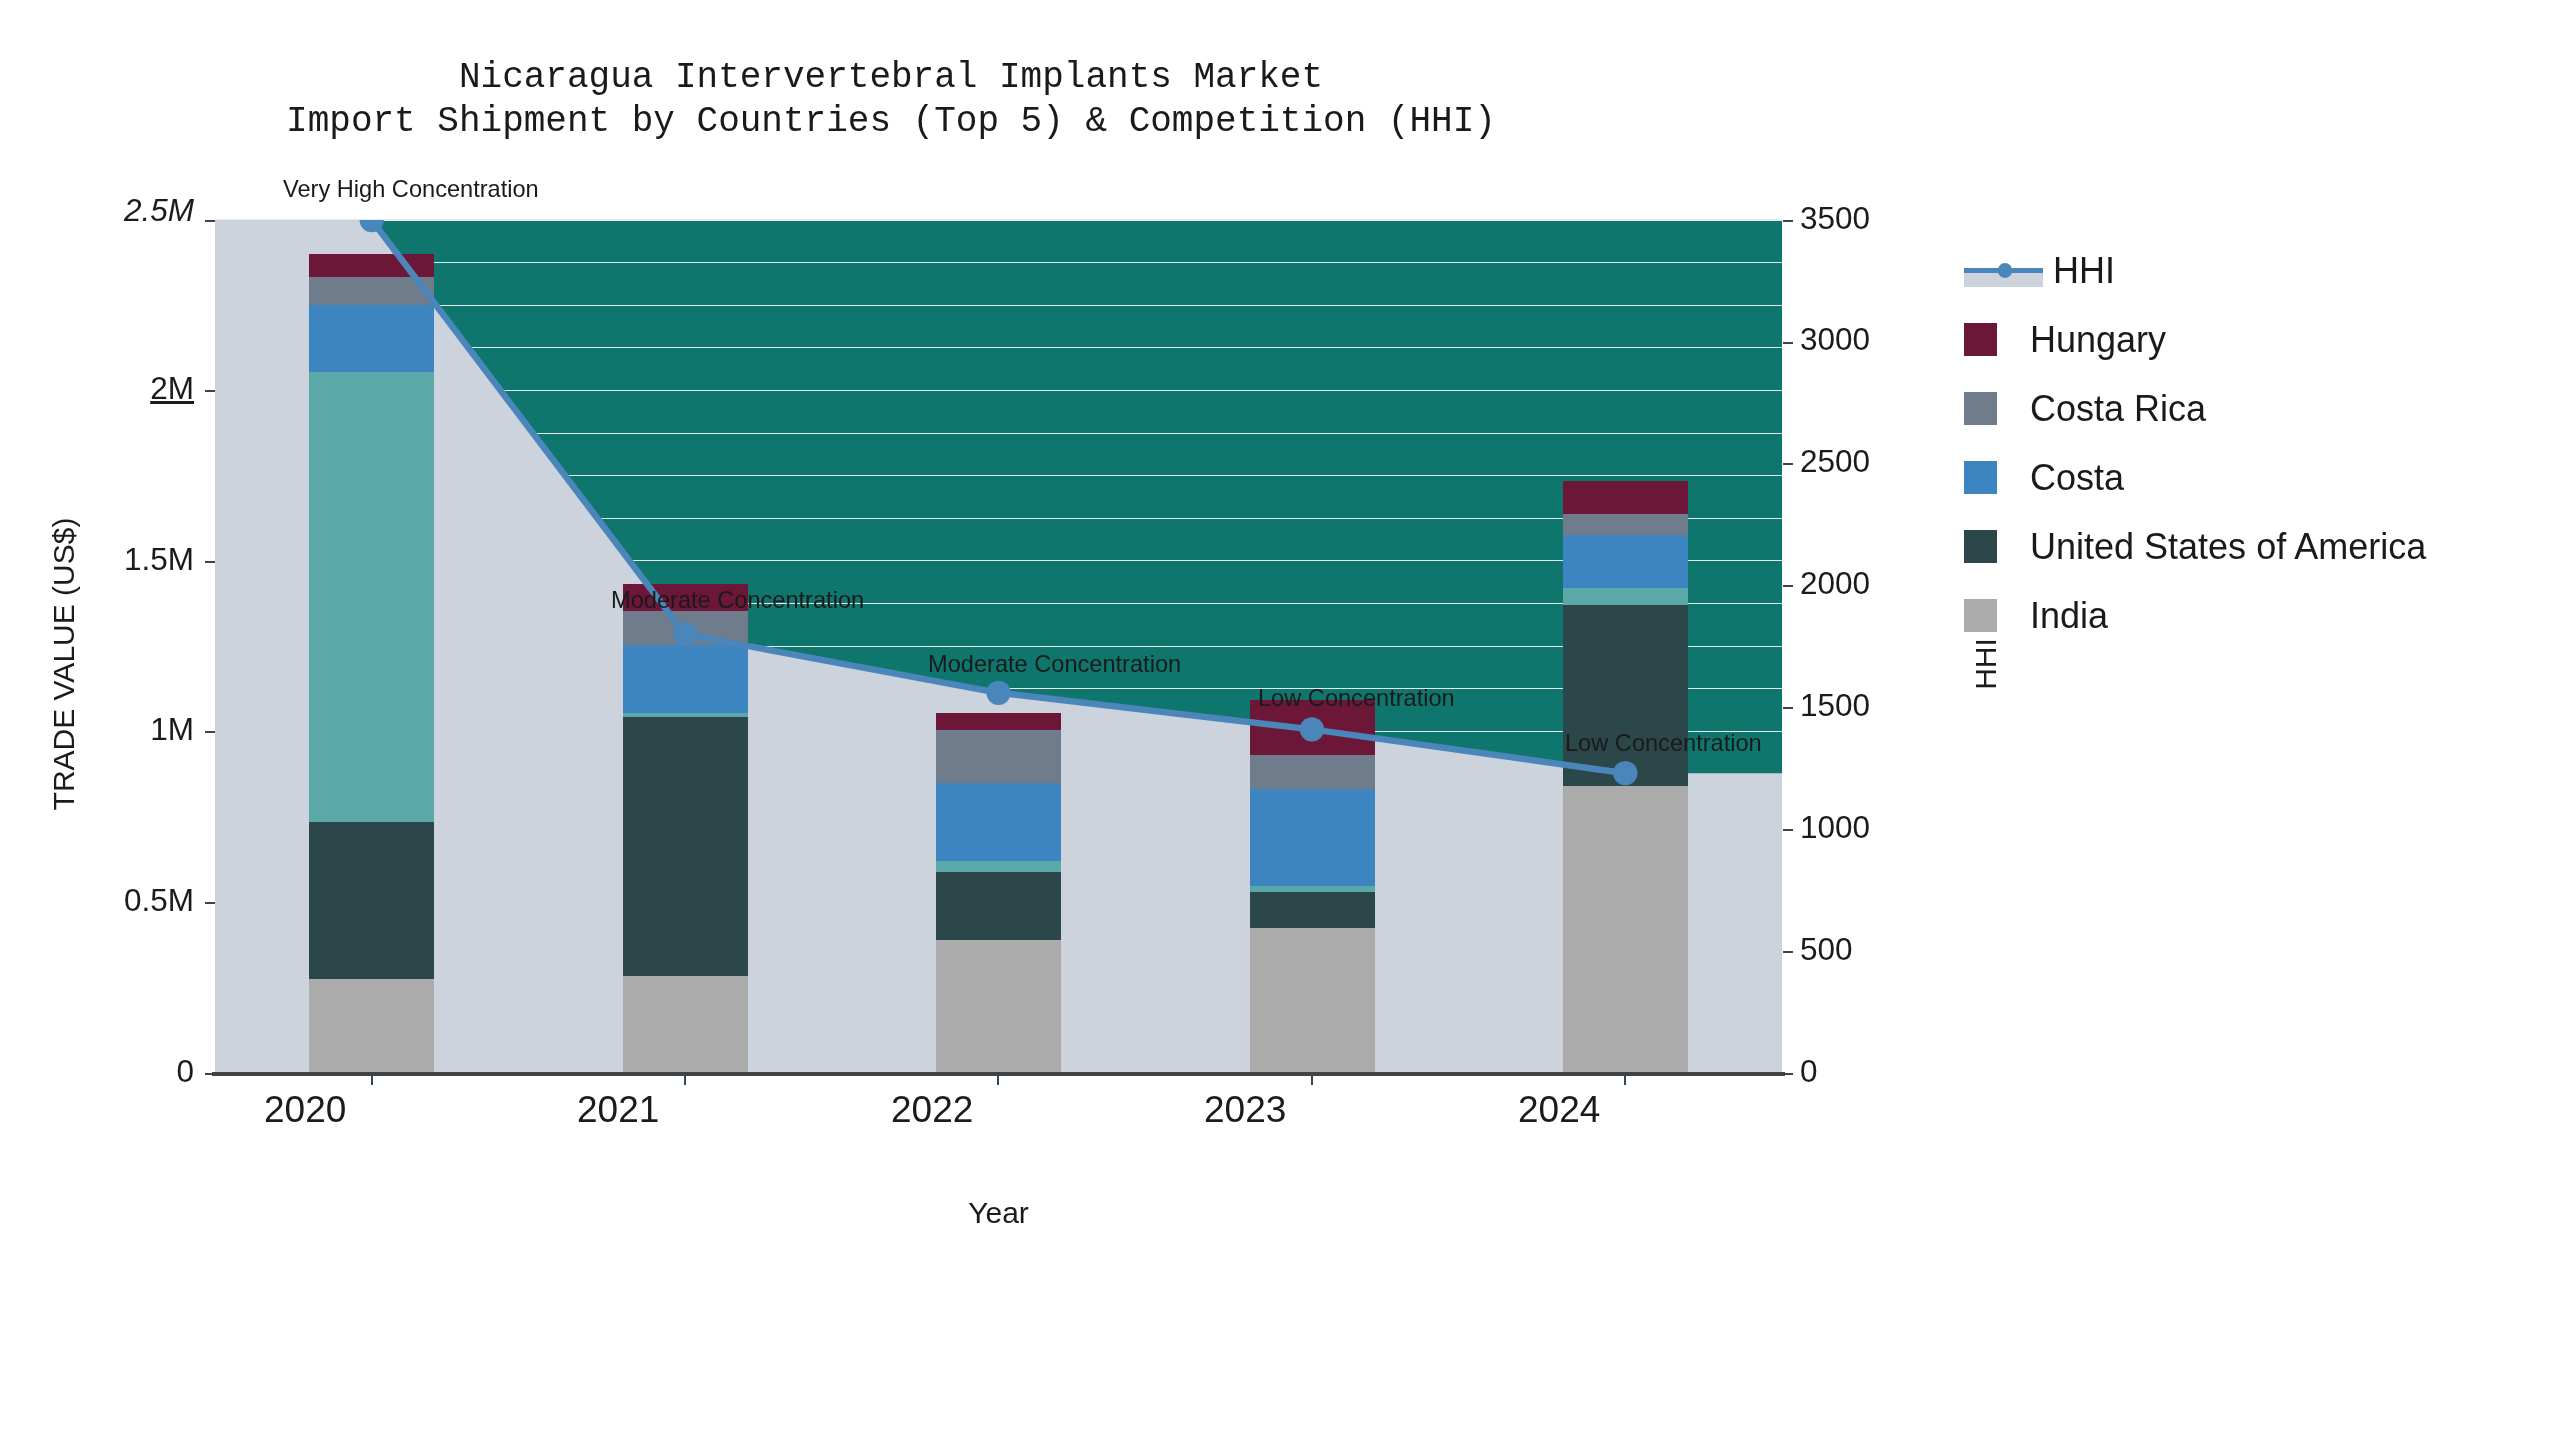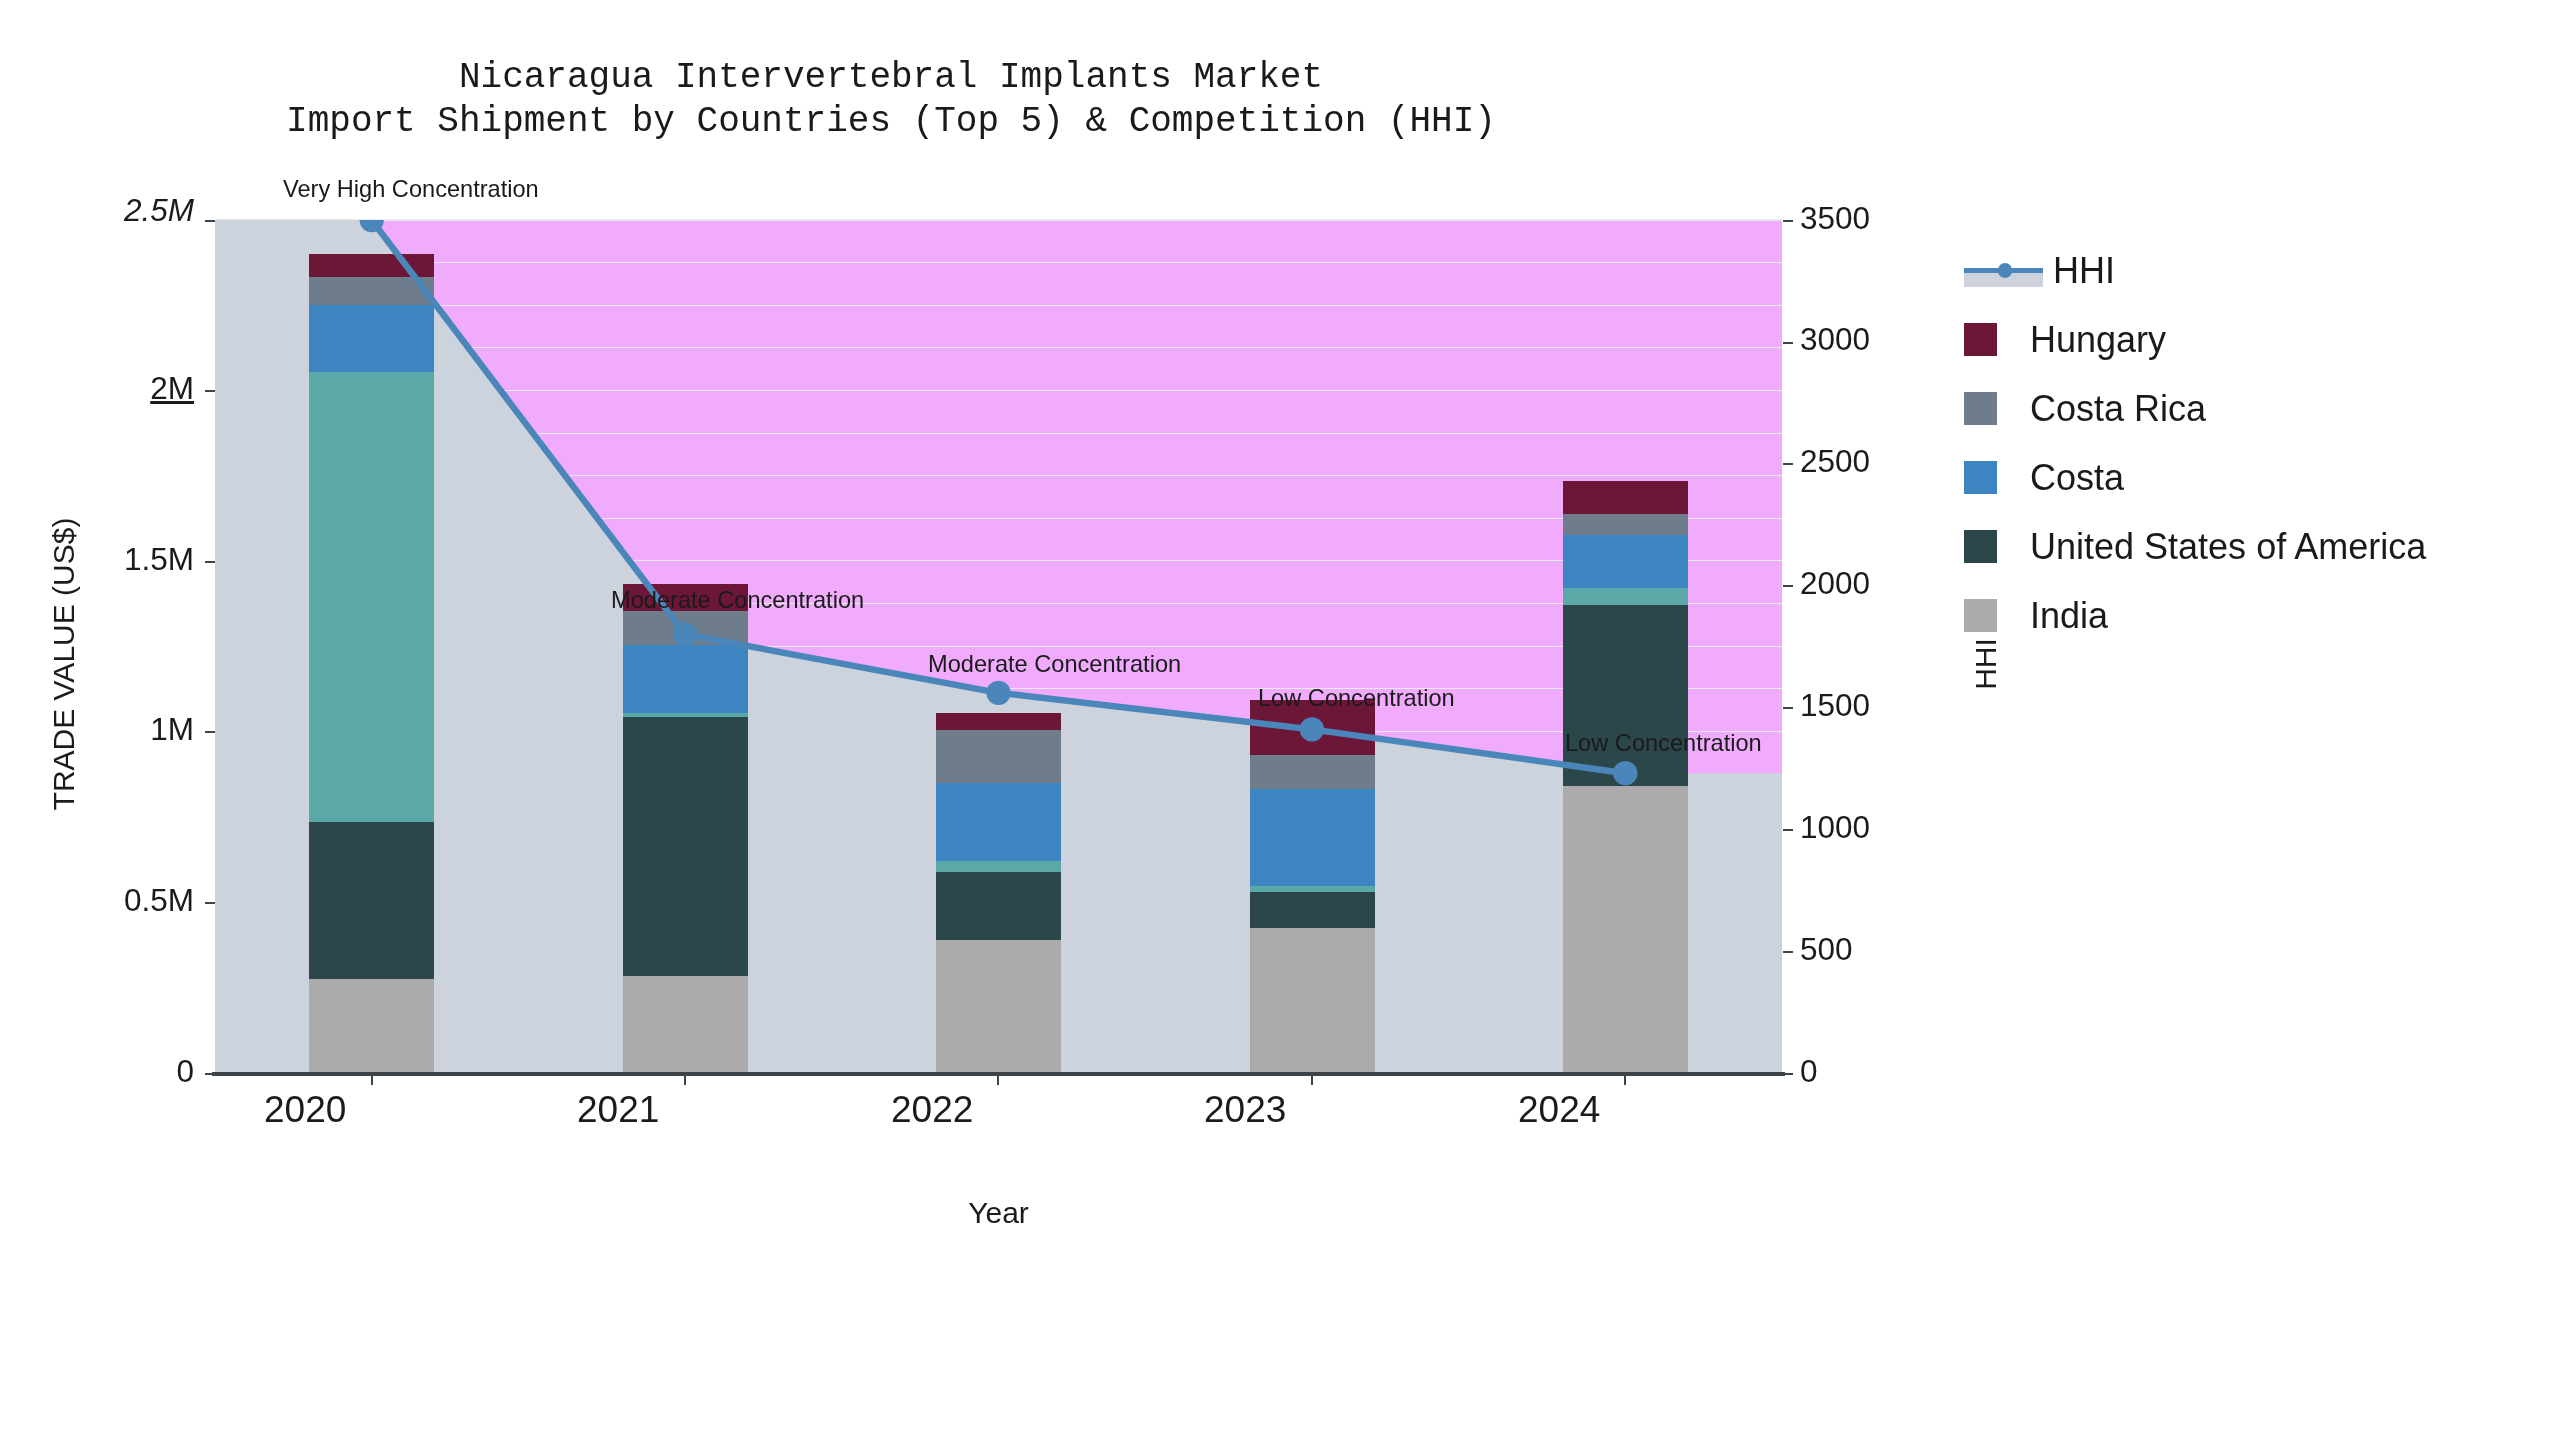--- a/index.html
+++ b/index.html
@@ -20,21 +20,21 @@
     font-size:36px; line-height:1.22; font-weight:400; color:#1a1a1a;
   }
   #title-block .tline { display:block; white-space:nowrap;font-family:Liberation Mono, monospace; }
 
   
   
   #plot {
     position:absolute;
     left:215px; top:220px;
     width:1567px; height:853px;
-    background:#f0abfc;
+    background:#0f766e;
   }
   #grid { position:absolute; inset:0; }
   #grid .gl {
     position:absolute; left:0; width:100%; height:1.4px;
     background:#e7e8ea;
   }
   #areafill { position:absolute; inset:0; }
 
   
   .barstack {

